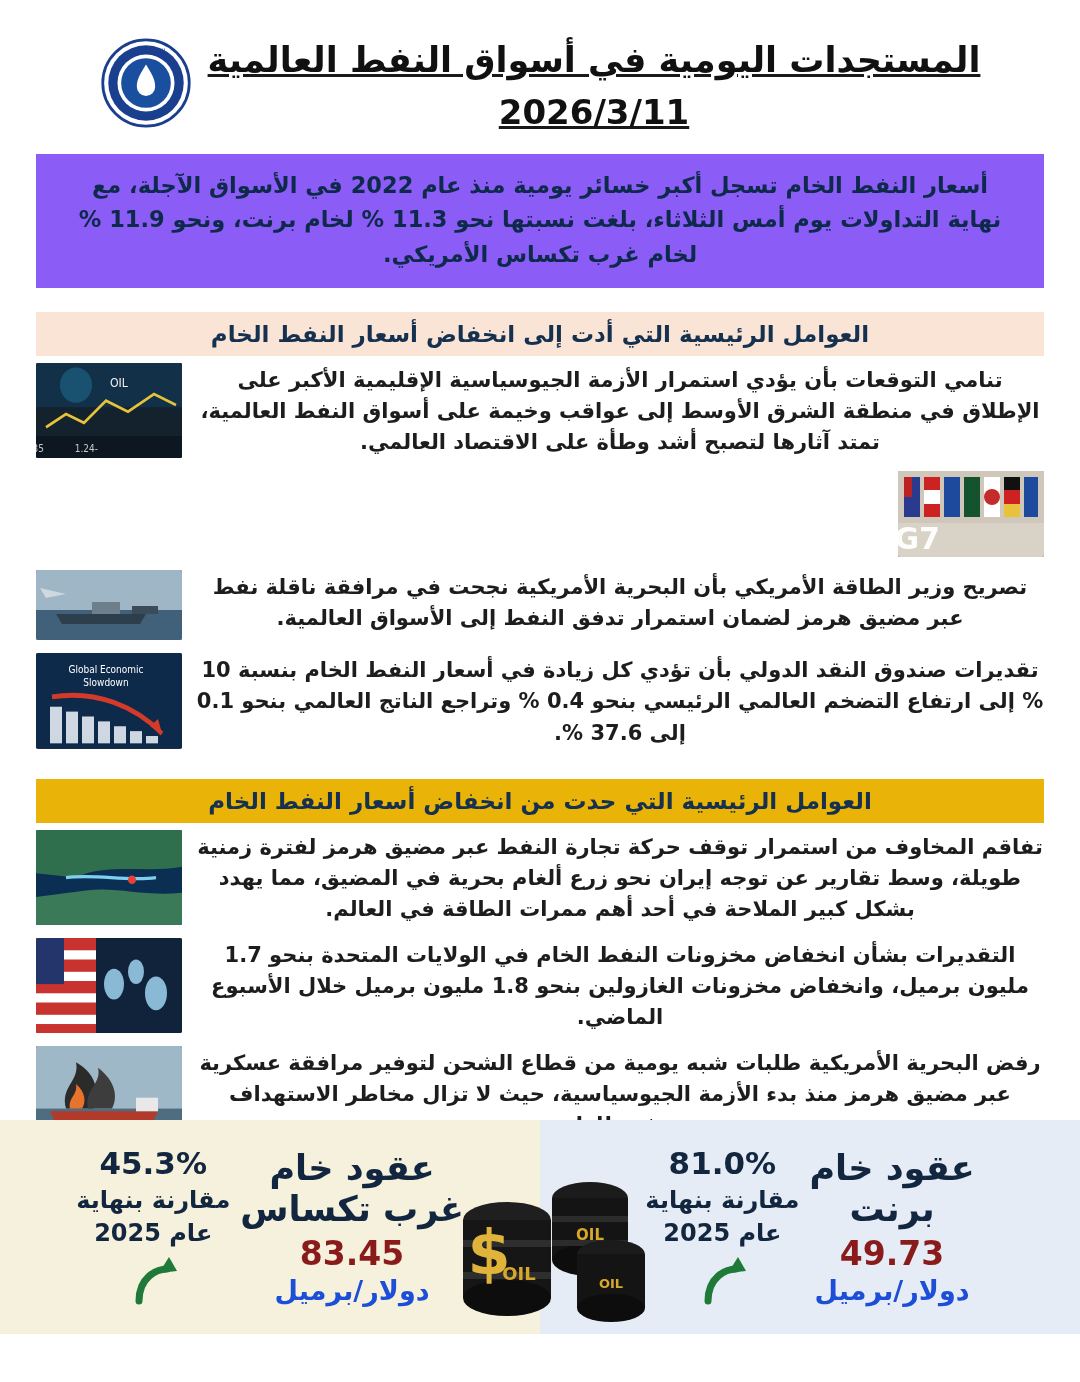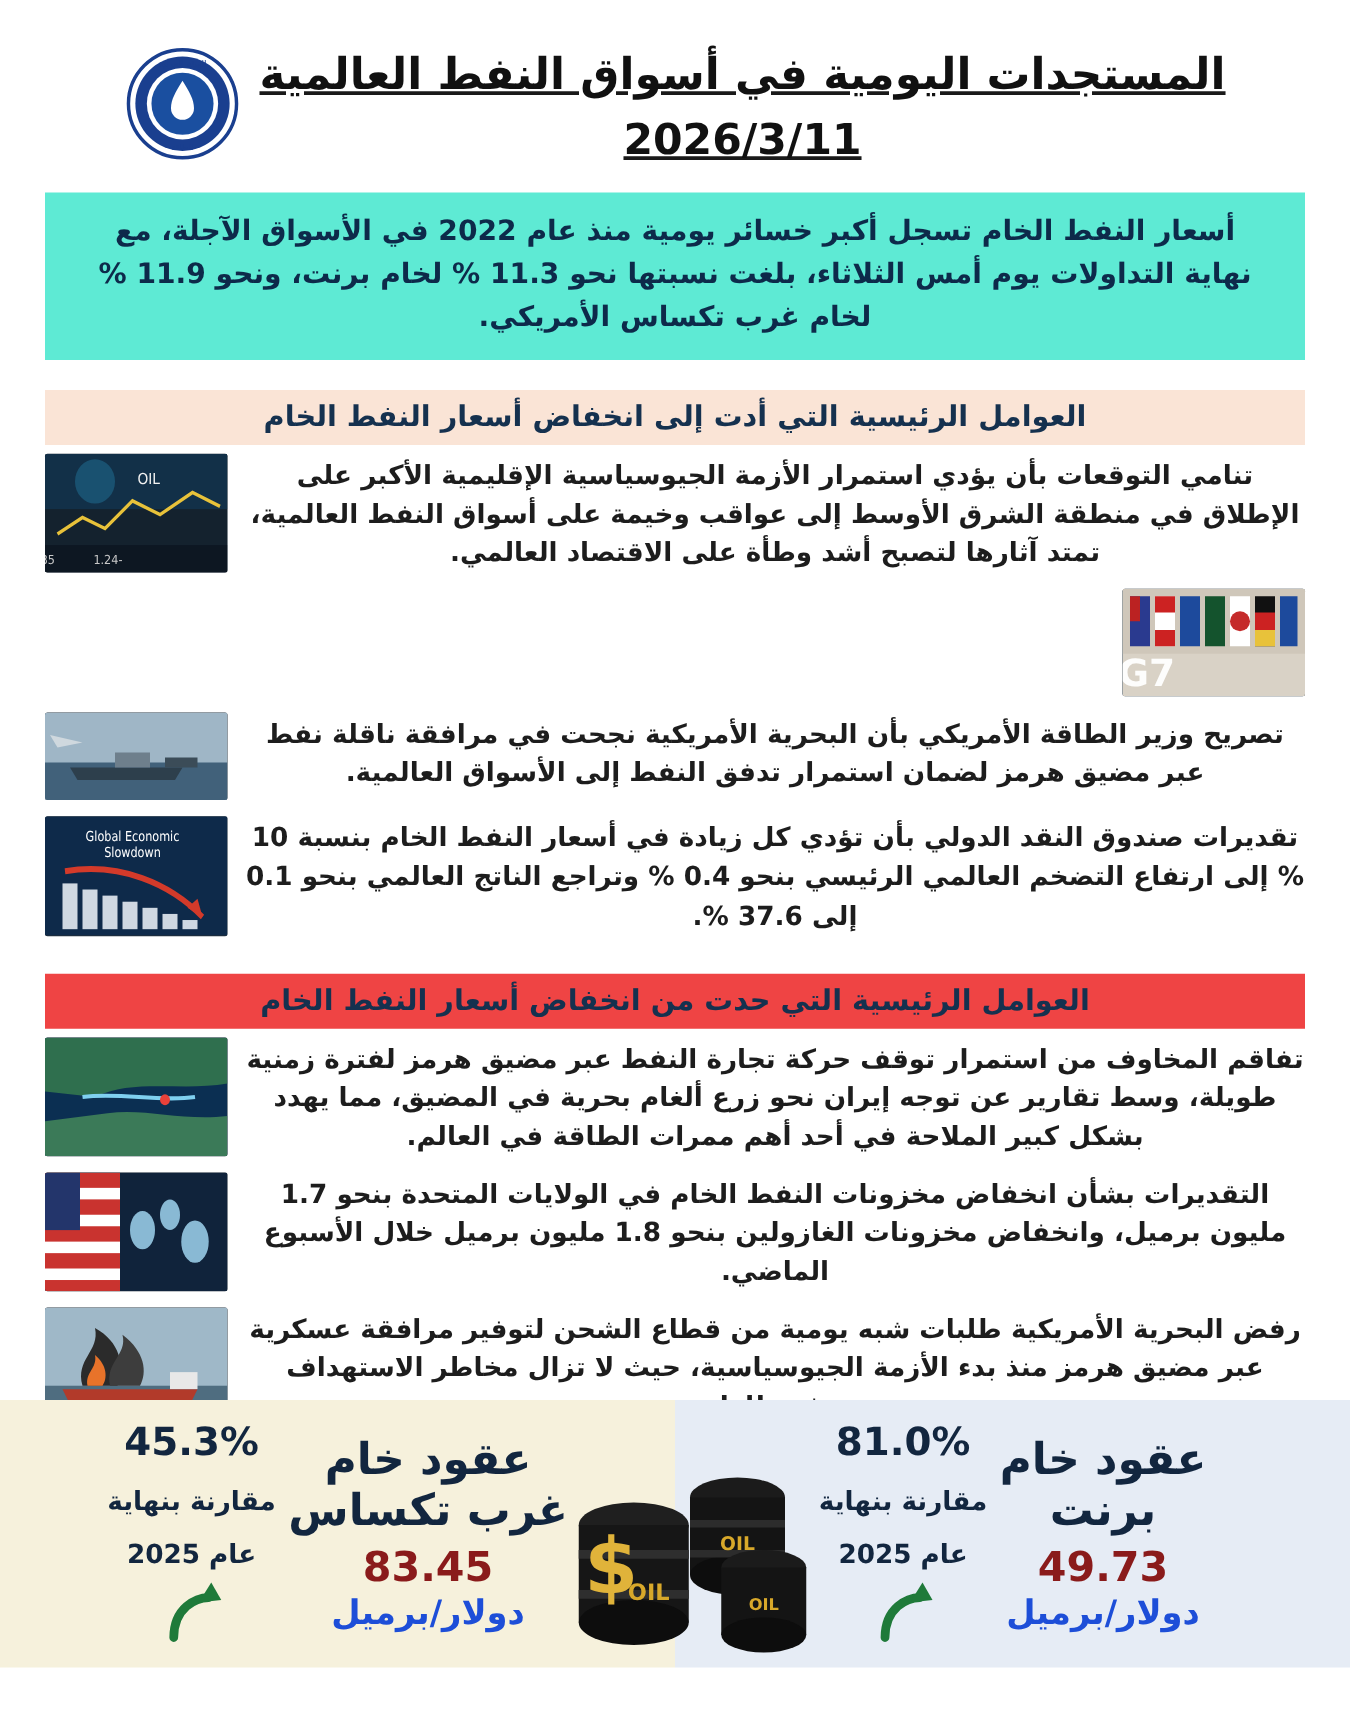--- a/index.html
+++ b/index.html
@@ -49,21 +49,21 @@
     font-size: 34px;
     font-weight: bold;
     color: #111111;
     margin-top: 8px;
     direction: ltr;
   }
 
   
   .lead-band {
     margin: 16px 36px 0 36px;
-    background: #5eead4;
+    background: #8b5cf6;
     padding: 14px 26px 16px 26px;
     text-align: center;
     font-size: 22.5px;
     font-weight: bold;
     line-height: 1.55;
     color: #0d2a4a;
   }
 
   
   .section-head {
@@ -71,21 +71,21 @@
     text-align: center;
     font-size: 23px;
     font-weight: bold;
     padding: 9px 10px;
     color: #15314f;
   }
   .section-head.down {
     background: #fae4d6;
   }
   .section-head.up {
-    background: #ef4444;
+    background: #eab308;
   }
 
   
   .factors {
     margin: 0 36px;
   }
   .factor-row {
     display: flex;
     flex-direction: row;
     align-items: stretch;
@@ -166,24 +166,24 @@
     text-align: center;
     line-height: 1.2;
   }
   .pct {
     font-size: 31px;
     font-weight: bold;
     color: #12263f;
     direction: ltr;
   }
   .cmp {
-    font-size: 21px;
+    font-size: 24px;
     font-weight: bold;
     color: #12263f;
-    margin-top: 16px;
+    margin-top: 4px;
   }
   .arrow-up {
     margin-top: 4px;
   }
 
   
   .barrels {
     position: absolute;
     left: 50%;
     transform: translateX(-50%);

